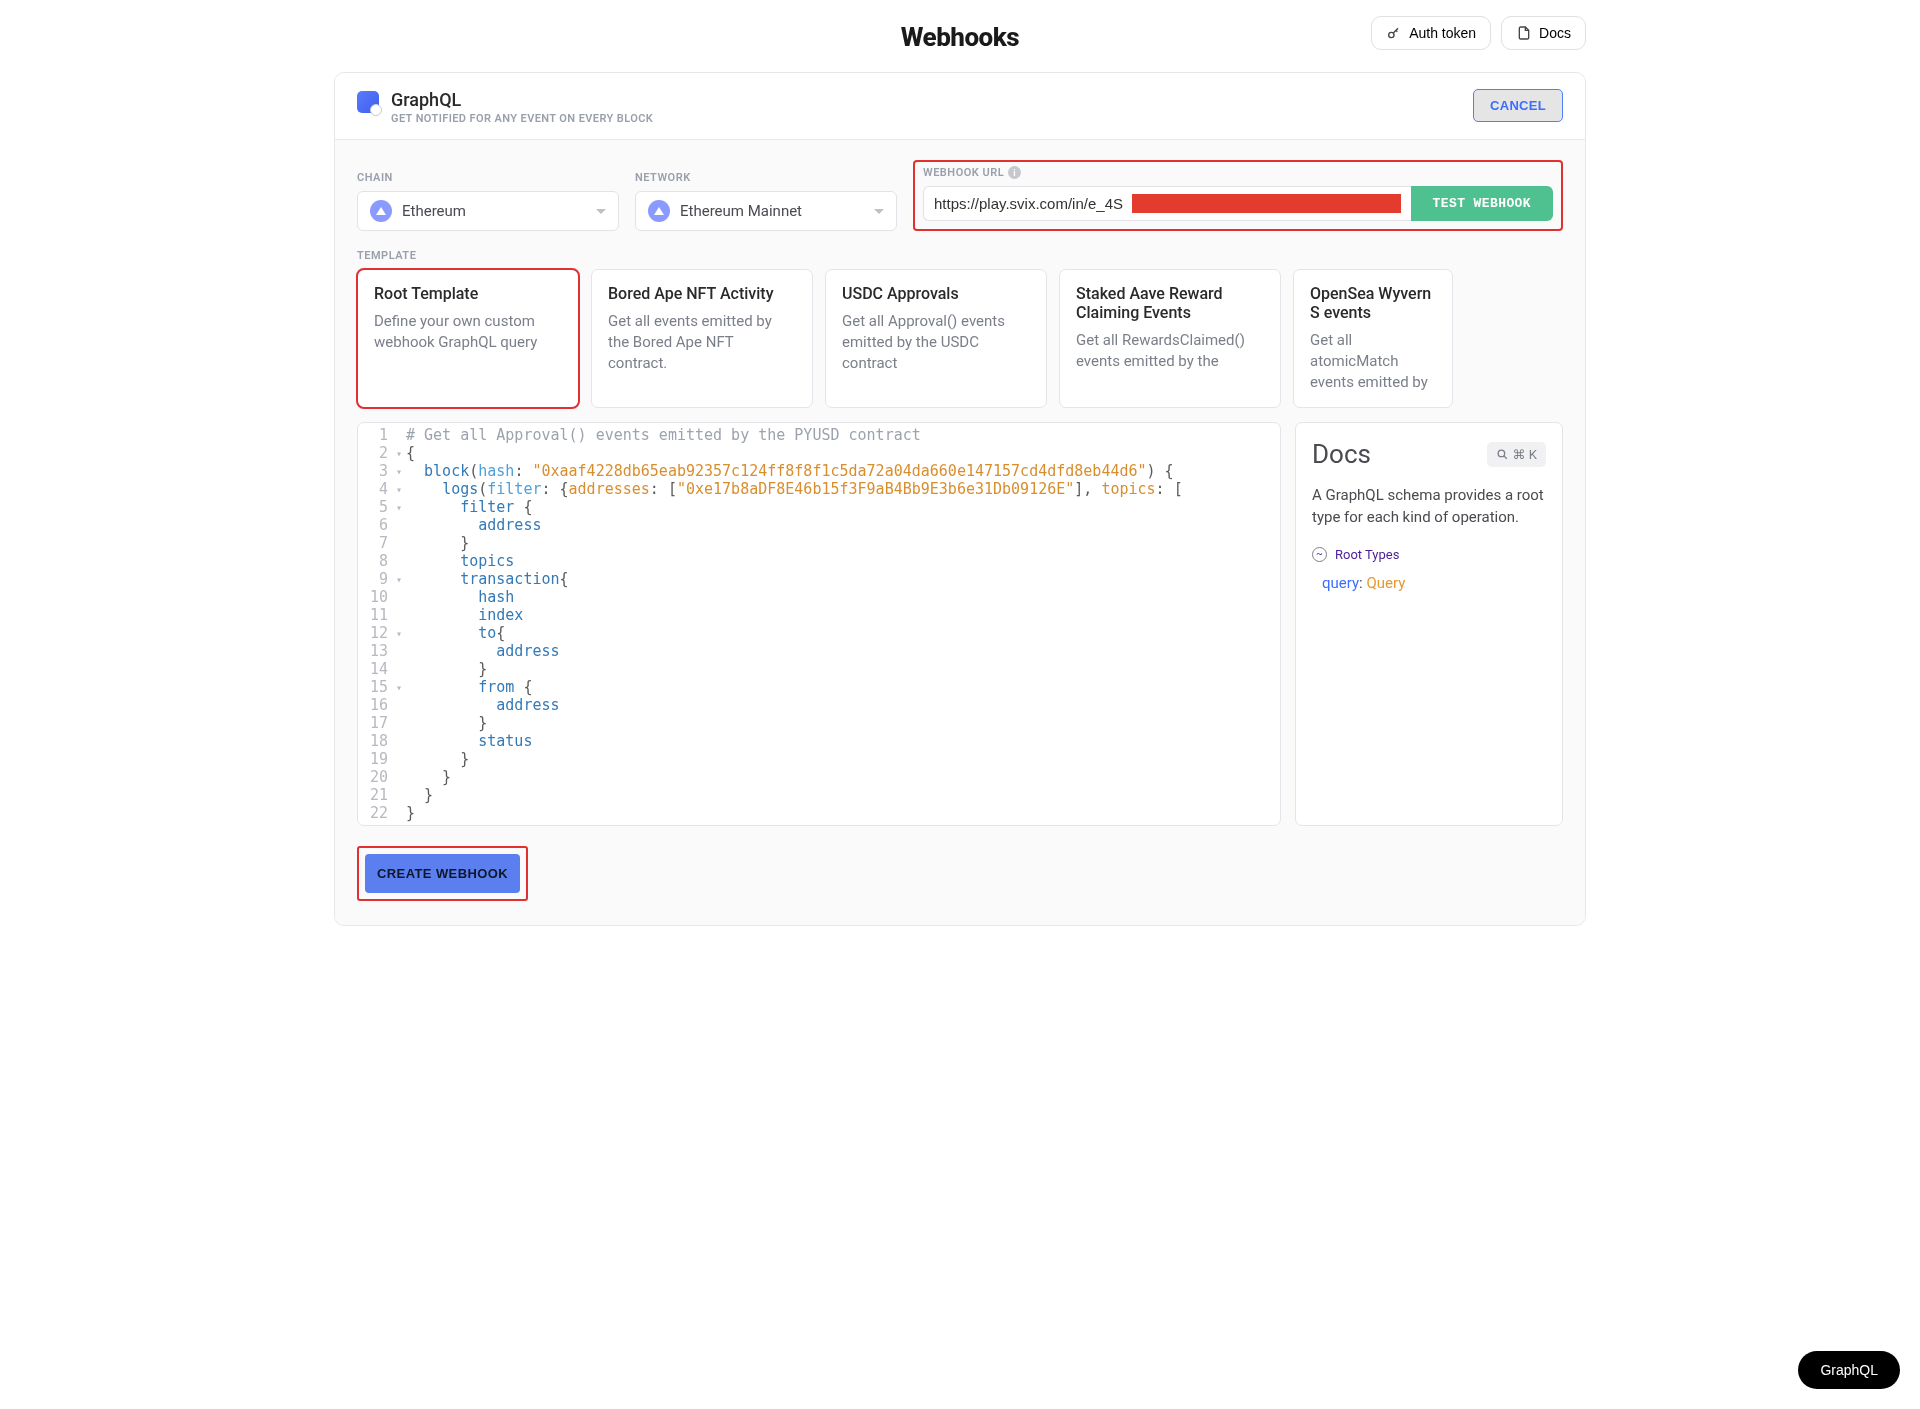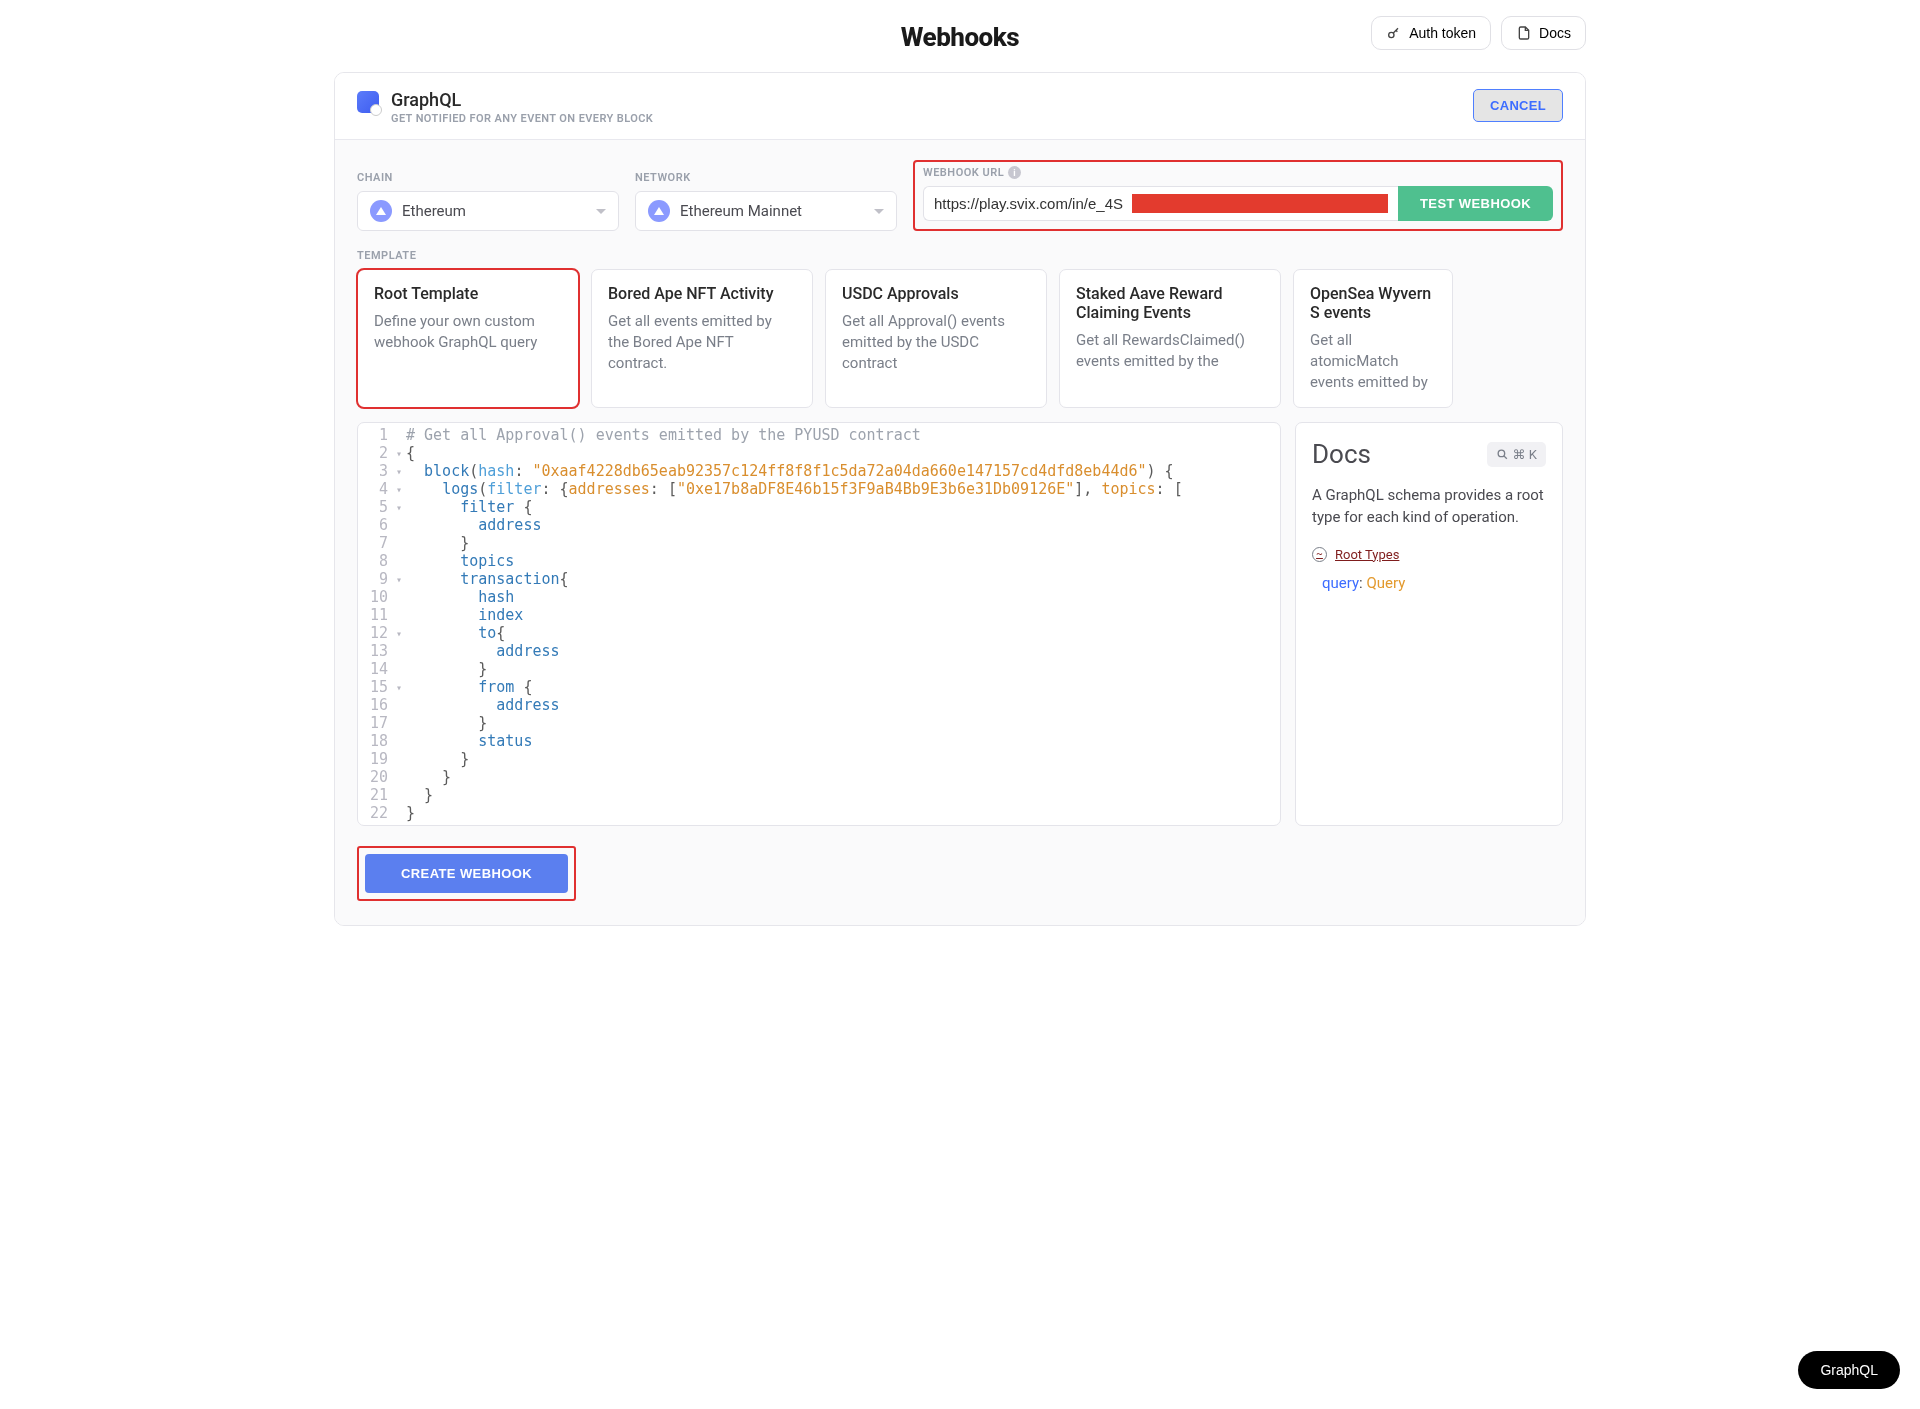--- a/index.html
+++ b/index.html
@@ -204,20 +204,21 @@
     .test-btn {
       background:#4fc08f;
       color:#fff;
       border:none;
       padding: 0 22px;
       font-size:13px;
       font-weight:600;
       letter-spacing:.4px;
       border-radius: 0 6px 6px 0;
       cursor:pointer;
+      font-family:Liberation Mono, monospace;
     }
     .info-icon {
       width:13px;height:13px;border-radius:50%;background:#c7c7d0;color:#fff;
       display:inline-flex;align-items:center;justify-content:center;font-size:9px;font-weight:700;
     }
 
     .template-label {
       font-size: 11px;
       font-weight: 600;
       color: #9aa0ab;
@@ -326,26 +327,25 @@
       color:#7a7f89;
     }
     .docs-desc {
       font-size:15px;
       color:#4a4a50;
       line-height:1.45;
       margin-bottom: 18px;
     }
     .root-types-label {
       font-size:13px;
-      color:#7f1d1d;
+      color:#4c1d95;
       display:flex;
       align-items:center;
       gap:8px;
       margin-bottom:12px;
-      text-decoration:underline;
     }
     .circle-icon {
       width:15px;height:15px;border:1.5px solid #7a7f89;border-radius:50%;
       display:flex;align-items:center;justify-content:center;
     }
     .circle-icon::before {
       content:'~';font-size:10px;line-height:1;
     }
     .query-line {
       font-size:15px;
@@ -356,23 +356,23 @@
 
     .create-wrap {
       margin-top: 20px;
       display:inline-block;
       border: 2px solid #e03030;
       border-radius:3px;
       padding: 6px;
     }
     .create-btn {
       background:#5b7fef;
-      color:#ffffff;
+      color:#0f172a;
       border:none;
-      padding: 12px 36px;
+      padding: 12px 12px;
       font-size:13px;
       font-weight:600;
       letter-spacing:.4px;
       border-radius:4px;
       cursor:pointer;
     }
 
     .feedback-btn {
       position:fixed;
       right:20px;

